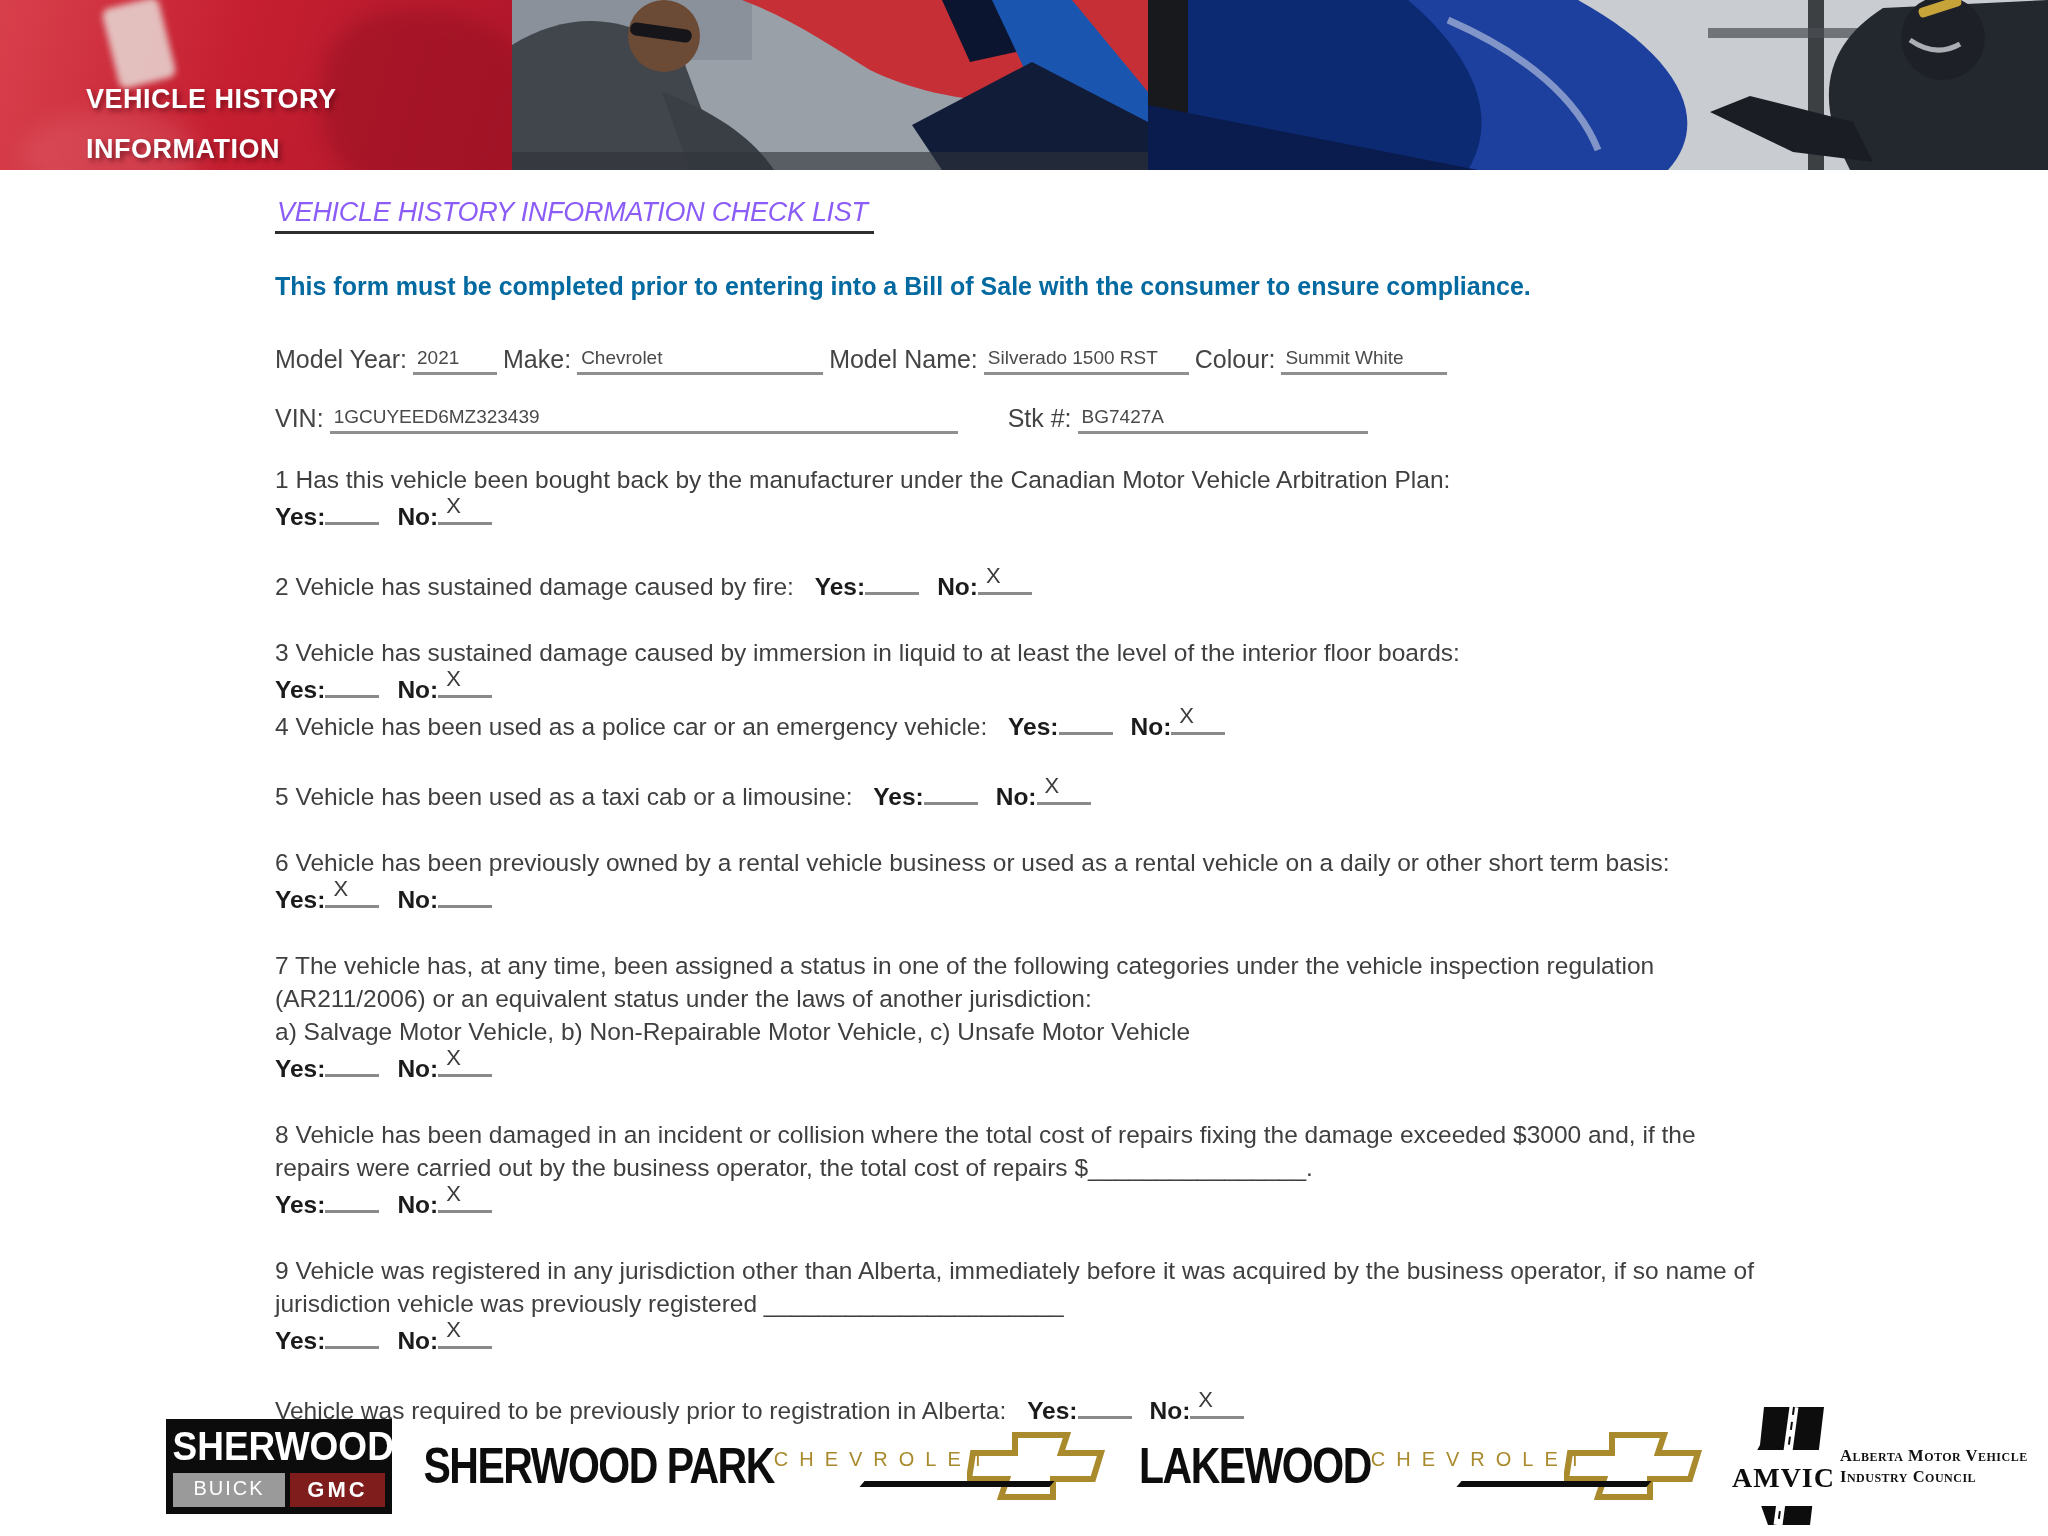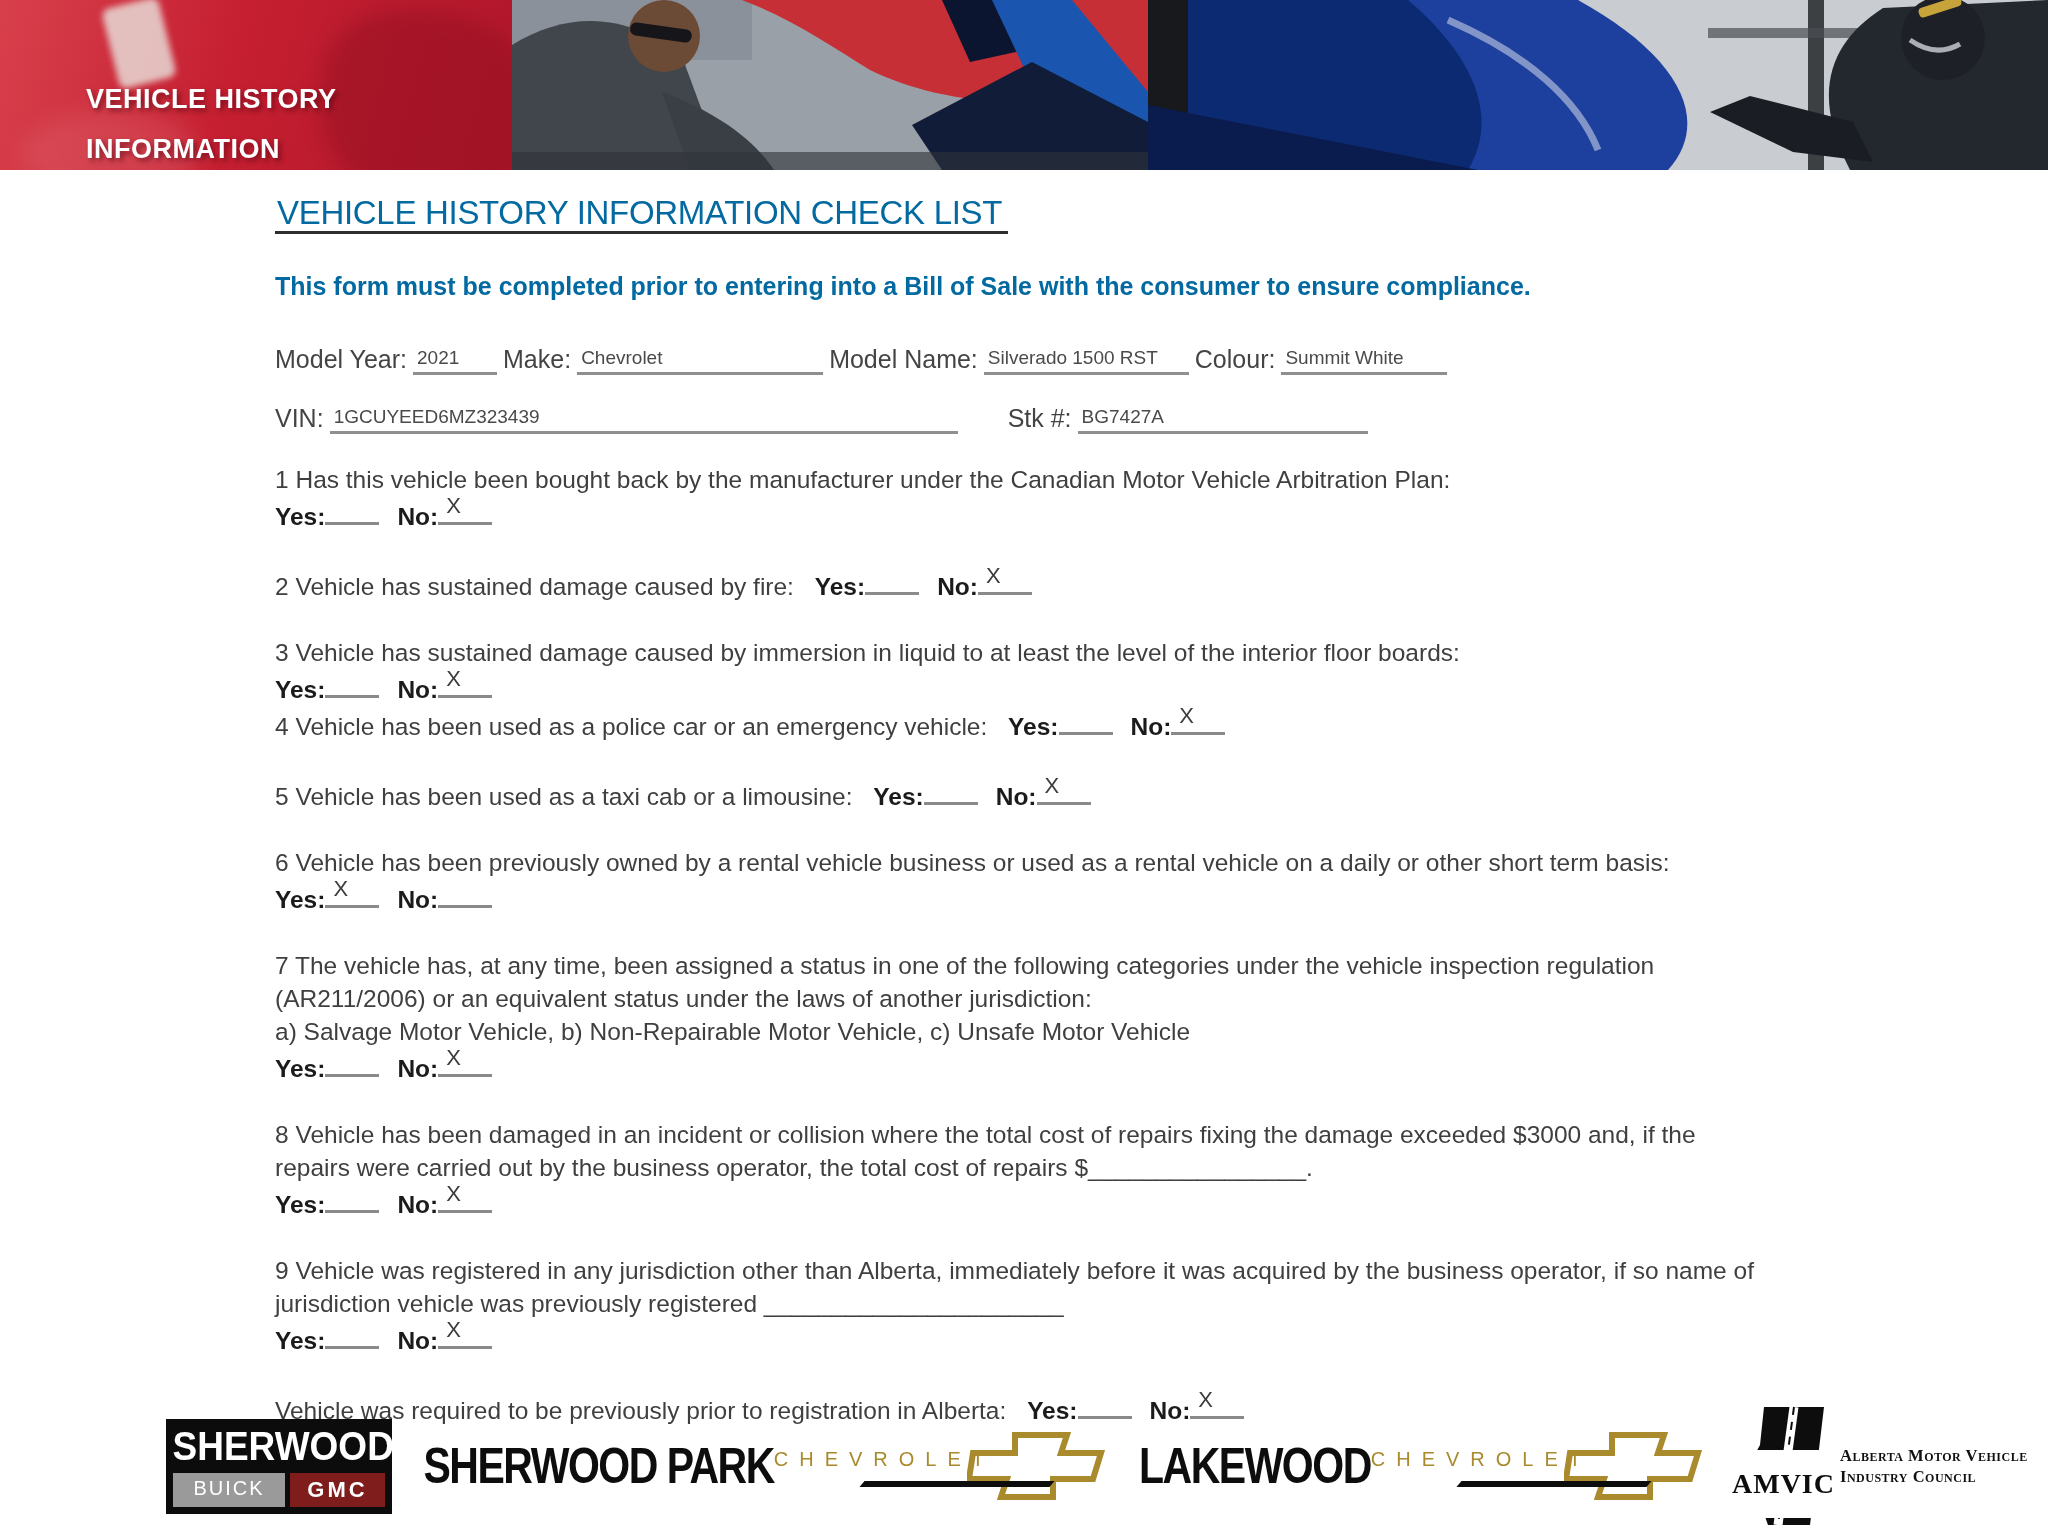--- a/index.html
+++ b/index.html
@@ -15,21 +15,21 @@
   .banner-left .blob2{position:absolute;right:-30px;top:10px;width:220px;height:190px;background:#8e1020;
                       opacity:.45;border-radius:40% 60% 50% 50%;filter:blur(10px);}
   .banner-left .blob3{position:absolute;left:20px;bottom:-30px;width:180px;height:90px;background:#e87f87;
                       opacity:.25;border-radius:50%;filter:blur(12px);}
   .banner-title{position:absolute;left:86px;top:26px;font-size:27px;line-height:50px;font-weight:bold;
                 color:#ffffff;letter-spacing:.5px;text-shadow:3px 3px 5px rgba(70,0,12,.55);margin-top:48px;}
   .banner-photo{height:170px;display:block;}
 
   
   .content{position:absolute;left:275px;top:196px;width:1600px;font-size:24.5px;line-height:33px;}
-  .doc-title{display:inline-block;font-size:33px;letter-spacing:-.3px;color:#0369a1;
+  .doc-title{display:inline-block;font-size:27px;font-style:italic;letter-spacing:-.3px;color:#8b5cf6;
              border-bottom:3px solid #2e2e2e;padding:0 6px 2px 2px;}
   .notice{margin-top:36px;font-weight:bold;font-size:25px;color:#0369a1;}
 
   .fields-row{margin-top:40px;white-space:nowrap;}
   .fields-row.second{margin-top:26px;}
   .f-label{color:#444444;font-size:25px;}
   .f-blank{display:inline-block;border-bottom:3px solid #8f8f8f;margin:0 6px;vertical-align:baseline;
            height:29px;}
   .f-value{display:inline-block;font-size:19px;color:#4a4a4a;padding-left:4px;transform:translateY(-4px);}
   .w-year{width:84px;}.w-make{width:246px;}.w-model{width:205px;}.w-colour{width:166px;}
@@ -61,21 +61,21 @@
                 text-align:center;padding:4px 0;}
   .logo-chev{position:relative;display:flex;align-items:center;}
   .chev-text{display:flex;flex-direction:row;}
   .chev-name{font-weight:bold;font-size:41px;letter-spacing:-1.5px;color:#0d0d0d;
              transform:scaleY(1.22);transform-origin:center;white-space:nowrap;}
   .chev-sub{color:#a98a2d;font-size:20px;letter-spacing:11px;margin-top:5px;white-space:nowrap;}
   .chev-swoosh{position:absolute;bottom:18px;right:55px;width:190px;height:6px;background:#0d0d0d;
                transform:skewX(-40deg);}
   .bowtie-svg{margin-left:-28px;flex:none;}
   .logo-amvic{position:relative;display:flex;align-items:center;height:128px;}
-  .amvic-abbr{position:absolute;left:-8px;top:48px;background:#ffffff;padding:18px 4px;
+  .amvic-abbr{position:absolute;left:-8px;top:48px;background:#ffffff;padding:12px 4px;
               font-family:"Liberation Serif",serif;font-weight:bold;font-size:28px;letter-spacing:1px;
               color:#0d0d0d;}
   .amvic-text{margin-left:8px;font-family:"Liberation Serif",serif;font-weight:bold;font-size:16.5px;
               line-height:21px;color:#111111;font-variant:small-caps;letter-spacing:.5px;width:190px;}
 </style>
 </head>
 <body>
 
 <div class="page">
 

